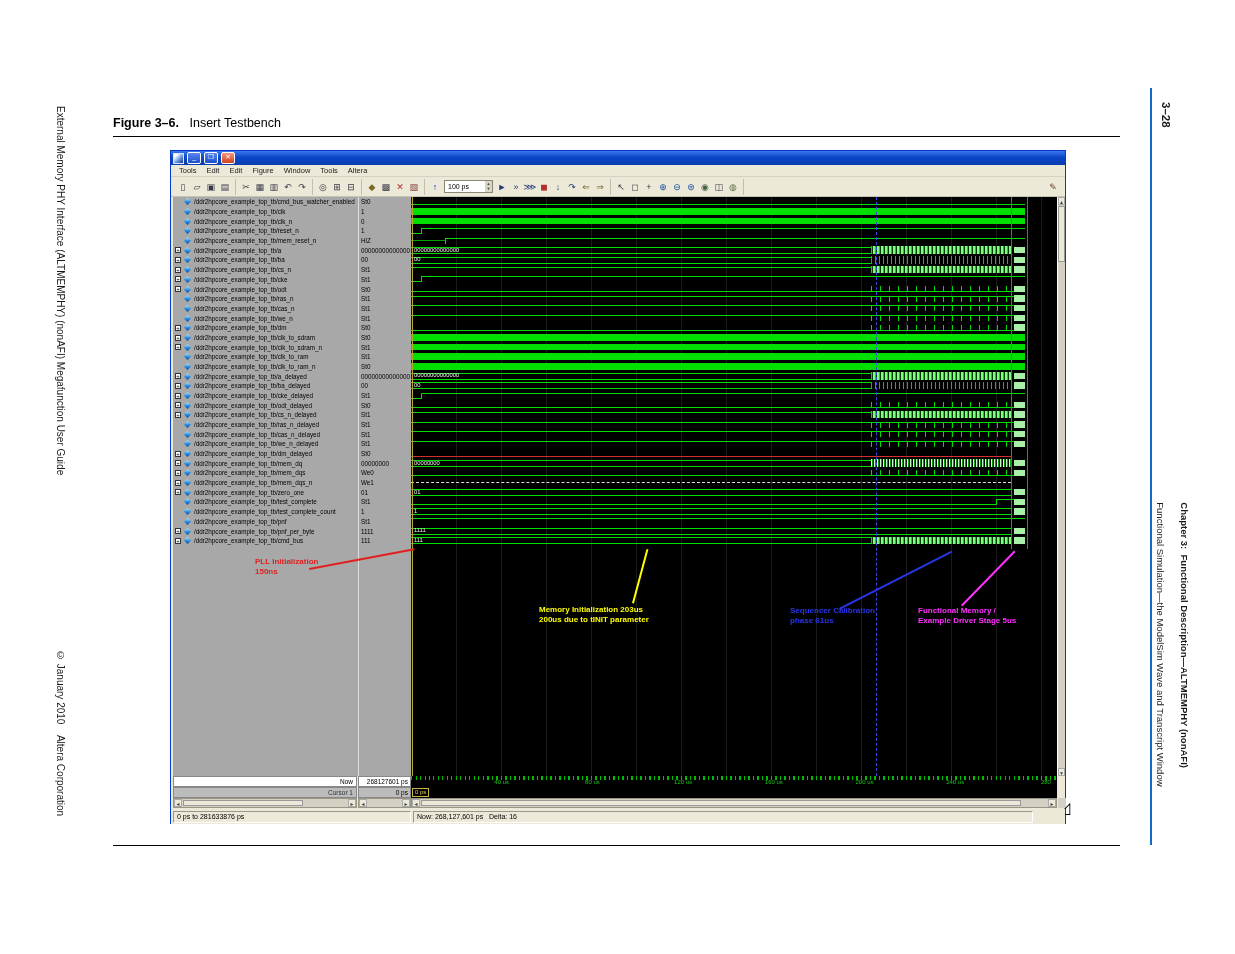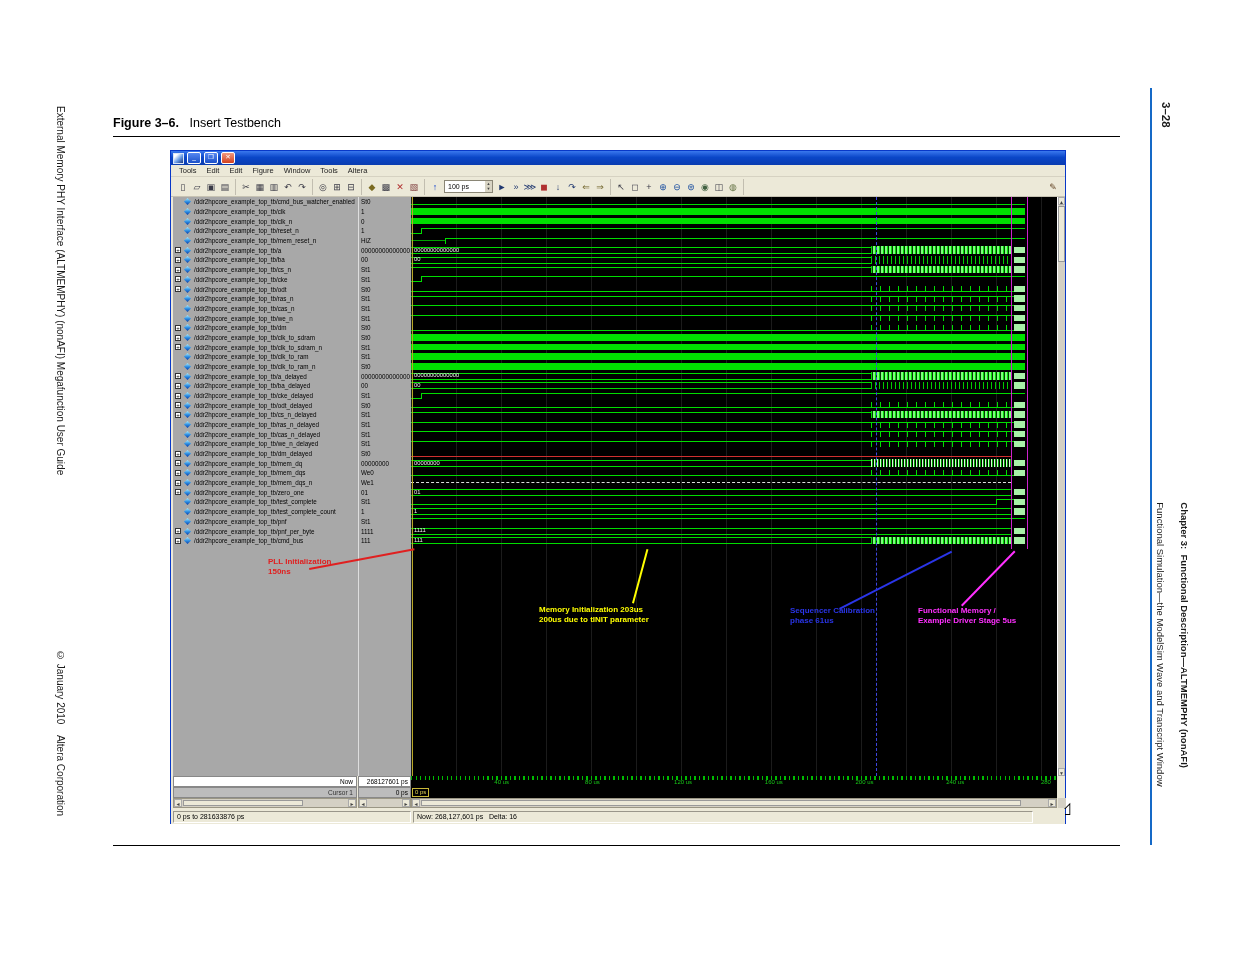--- a/index.html
+++ b/index.html
@@ -650,21 +650,21 @@
           <div class="wv-el " style="left: 603px; top: 1.5px; width: 11px; height: 6.5px; background: rgb(168, 240, 168);"></div>
           <span class="wv-text" style="left: 3px; top: 1.2px;">111</span>
         </div>
       </div>
     <div class="vscroll">
       <div class="vs-btn">▲</div>
       <div class="vs-thumb"></div>
       <div class="vs-btn" style="position:absolute;bottom:0;width:100%">▼</div>
     </div>
 
-    <div class="ann" style="left:95px;top:360px;color:#e02020">PLL Initialization
+    <div class="ann" style="left:82px;top:360px;color:#e02020">PLL Initialization
 150ns</div>
     <div class="ann-line" style="left:136px;top:371px;width:107px;background:#e02020;transform:rotate(-10.6deg)"></div>
     <div class="ann" style="left:366px;top:408px;color:#ffff00">Memory Initialization 203us
 200us due to tINIT parameter</div>
     <div class="ann-line" style="left:459px;top:406px;width:56px;background:#ffff00;transform:rotate(-75deg)"></div>
     <div class="ann" style="left:617px;top:409px;color:#2a35e8">Sequencer Calibration
 phase 61us</div>
     <div class="ann-line" style="left:666px;top:411px;width:126px;background:#2a35e8;transform:rotate(-27deg)"></div>
     <div class="ann" style="left:745px;top:409px;color:#ff30ff">Functional Memory /
 Example Driver Stage 5us</div>

